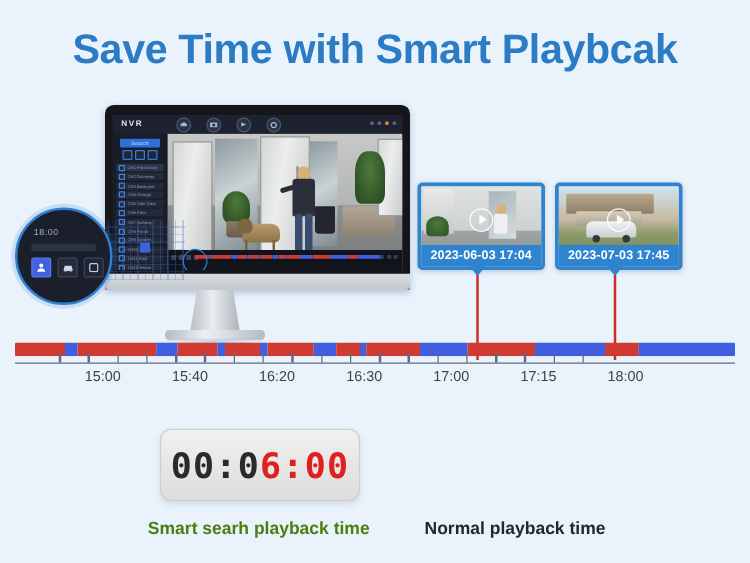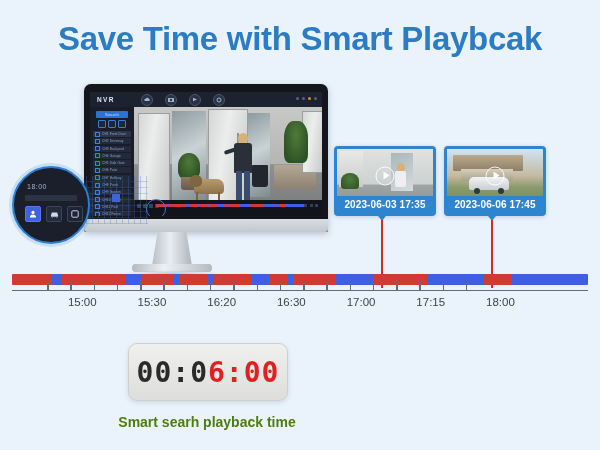--- a/index.html
+++ b/index.html
@@ -425,34 +425,34 @@
   <div class="thumb" id="thumb-0">
     <div class="th-scene-a"></div>
     <div class="th-el" style="left:2px;top:2px;width:24px;height:36px;background:linear-gradient(#e8eae9,#c8cbca);"></div>
     <div class="th-el" style="left:54px;top:4px;width:22px;height:38px;background:linear-gradient(150deg,#aab6bb,#d4dcde);"></div>
     <div class="th-el" style="left:4px;top:24px;width:18px;height:16px;background:radial-gradient(ellipse at 50% 40%,#4e7a3c,#2d5123);border-radius:48% 48% 20% 20%;"></div>
     <div class="th-el" style="left:60px;top:14px;width:8px;height:9px;background:#d8b274;border-radius:50%;"></div>
     <div class="th-el" style="left:58px;top:22px;width:11px;height:16px;background:#f0eef0;border-radius:2px;"></div>
     <div class="th-play">
         <i></i>
       </div>
-    <div class="th-label">2023-06-03  17:35</div>
+    <div class="th-label">2023-06-03  17:04</div>
   </div>
 
   <div class="thumb" id="thumb-1">
     <div class="th-scene-b"></div>
     <div class="th-el" style="left:6px;top:6px;width:70px;height:16px;background:linear-gradient(#b9a98e,#8e7f66);border-radius:1px;"></div>
     <div class="th-el" style="left:14px;top:20px;width:52px;height:12px;background:linear-gradient(#d6cdbb,#a9a08c);"></div>
     <div class="th-el" style="left:22px;top:28px;width:40px;height:13px;background:linear-gradient(#f2f3f4,#c9ced2);border-radius:5px 6px 2px 2px;"></div>
     <div class="th-el" style="left:27px;top:39px;width:6px;height:6px;background:#33373a;border-radius:50%;"></div>
     <div class="th-el" style="left:51px;top:39px;width:6px;height:6px;background:#33373a;border-radius:50%;"></div>
     <div class="th-play">
         <i></i>
       </div>
-    <div class="th-label">2023-06-06  17:45</div>
+    <div class="th-label">2023-07-03  17:45</div>
   </div>
 
   <div class="th-point" id="point-0"></div>
   <div class="th-point" id="point-1"></div>
   <div class="th-line" id="line-0"></div>
   <div class="th-line" id="line-1"></div>
 
   <div class="tl-wrap">
     <div class="tl-bar" id="timeline-bar">
         <div class="tl-seg" style="width: 7%; background: rgb(207, 58, 50);"></div>
@@ -491,31 +491,32 @@
         <div class="tl-tick" style="left: 58.62%;"></div>
         <div class="tl-tick" style="left: 62.66%;"></div>
         <div class="tl-tick" style="left: 66.7%;"></div>
         <div class="tl-tick" style="left: 70.74%;"></div>
         <div class="tl-tick" style="left: 74.78%;"></div>
         <div class="tl-tick" style="left: 78.82%;"></div>
       </div>
     <div class="tl-axis"></div>
     <div class="tl-labels" id="timeline-labels">
         <div class="tl-label" style="left: 12.2%;">15:00</div>
-        <div class="tl-label" style="left: 24.3%;">15:30</div>
+        <div class="tl-label" style="left: 24.3%;">15:40</div>
         <div class="tl-label" style="left: 36.4%;">16:20</div>
         <div class="tl-label" style="left: 48.5%;">16:30</div>
         <div class="tl-label" style="left: 60.6%;">17:00</div>
         <div class="tl-label" style="left: 72.7%;">17:15</div>
         <div class="tl-label" style="left: 84.8%;">18:00</div>
       </div>
   </div>
 
   <div class="timer" id="timer-0">
     <div class="tdigits">
       <span class="tdark">00:0</span>
         <span class="tred">6:00</span>
     </div>
   </div>
   <div class="cap" id="cap-0">Smart searh playback time</div>
 
+  <div class="cap" id="cap-1">Normal playback time</div>
 
 </div>
 
 </body></html>

